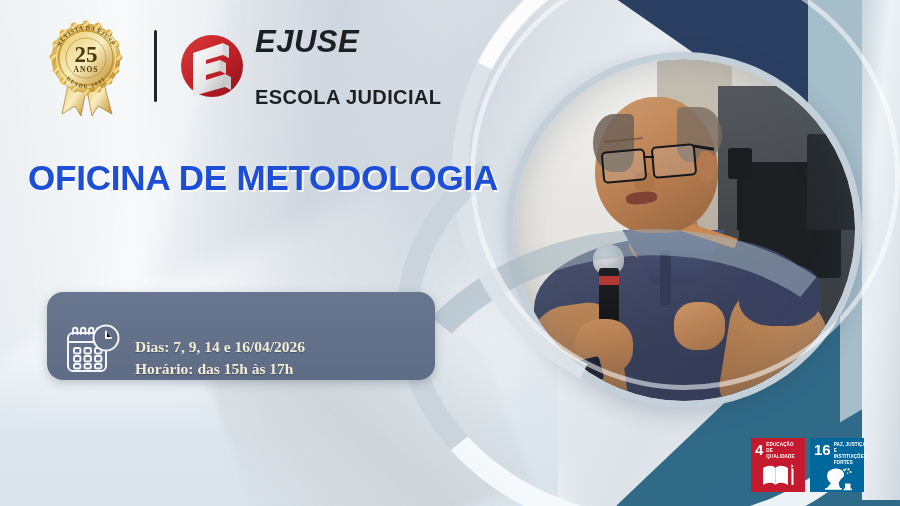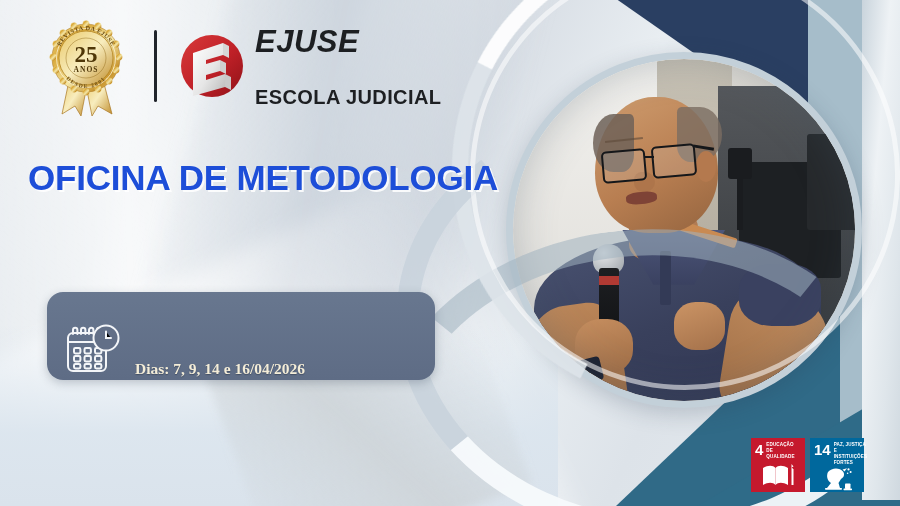--- a/index.html
+++ b/index.html
@@ -544,20 +544,21 @@
           <rect x="32" y="42" width="6.4" height="4.4" rx="1.4"></rect>
         </g>
         <circle cx="43" cy="16" r="12.5" fill="#626f87" stroke="#f3f5f8" stroke-width="2"></circle>
         <g stroke="#f3f5f8" stroke-width="2" stroke-linecap="round">
           <path d="M43 9.5 V16 H48"></path>
         </g>
       </svg>
     </div>
     <div class="info-lines">
       <span>Dias: 7, 9, 14 e 16/04/2026</span>
+      <span>Horário: das 15h às 17h</span>
     </div>
   </div>
 
 
   <div class="sdg-wrap">
 
     <div class="sdg sdg-4">
       <div class="sdg-top">
         <span class="sdg-num">4</span>
         <span class="sdg-label">EDUCAÇÃO DE QUALIDADE</span>
@@ -567,21 +568,21 @@
           <path d="M2 5 C7 2 12 2 14.5 5 L14.5 22 C12 19 7 19 2 22 Z" fill="#fff"></path>
           <path d="M27 5 C22 2 17 2 14.5 5 L14.5 22 C17 19 22 19 27 22 Z" fill="#fff"></path>
           <path d="M30.5 4 L32.5 6.4 L32.5 22 L30.5 22 Z" fill="#fff"></path>
           <path d="M30.5 1 L32.5 3.6 L30.5 4.4 Z" fill="#fff"></path>
         </svg>
       </div>
     </div>
 
     <div class="sdg sdg-16">
       <div class="sdg-top">
-        <span class="sdg-num">14</span>
+        <span class="sdg-num">16</span>
         <span class="sdg-label">PAZ, JUSTIÇA E INSTITUIÇÕES FORTES</span>
       </div>
       <div class="sdg-glyph">
         <svg width="34" height="26" viewBox="0 0 34 26" xmlns="http://www.w3.org/2000/svg" aria-hidden="true">
           <g fill="#fff">
             <path d="M8 6 C12 1 20 1.5 23 5.5 C25 8.2 24 11.5 21 13 L18.5 17 L11 17 C7.5 15 6 10 8 6 Z"></path>
             <path d="M22.5 3.4 L27 2.2 L24.5 5.6 Z"></path>
             <circle cx="28.5" cy="3.4" r="1.1"></circle>
             <circle cx="30.6" cy="6.1" r="1"></circle>
             <circle cx="27.6" cy="7.2" r=".8"></circle>

